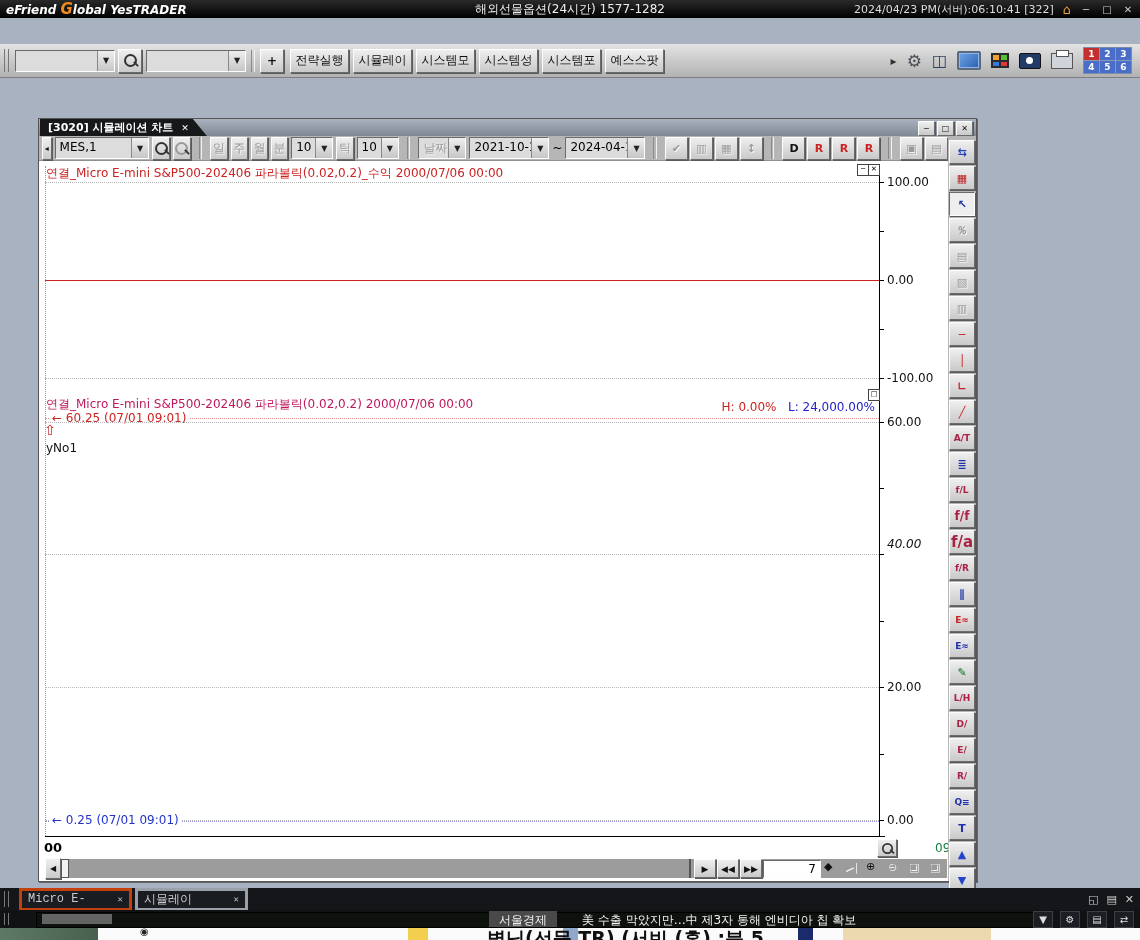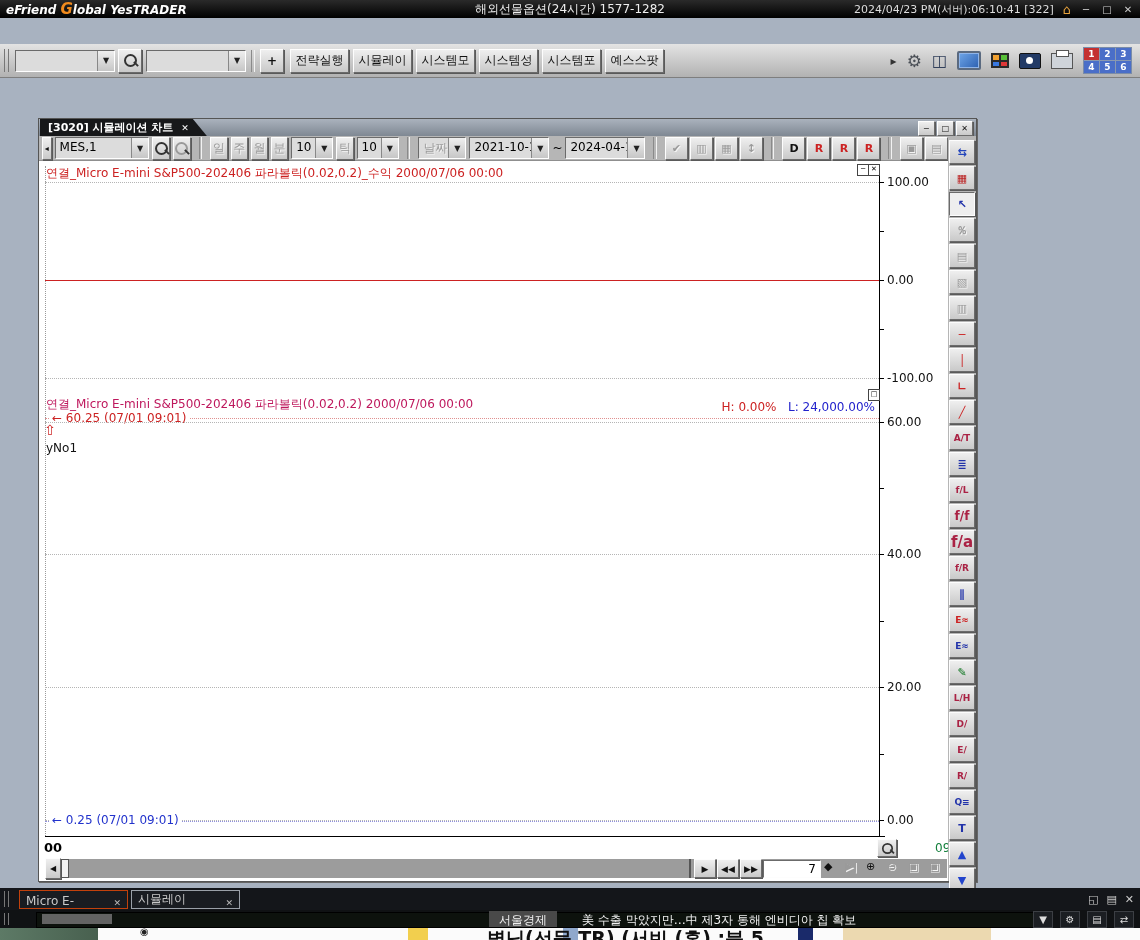--- a/index.html
+++ b/index.html
@@ -87,22 +87,22 @@
   #page-box{width:52px;height:15px;text-align:right;font-size:12px;padding:1px 4px 0 0;}
   
   #progress{left:266px;top:499px;width:458px;height:26px;background:#d6d3ce;border:1px solid;
             border-color:#f5f5f5 #555 #555 #f5f5f5;box-shadow:1px 1px 2px rgba(0,0,0,.4);z-index:50;}
   #prog-track{position:absolute;left:3px;top:3px;width:406px;height:18px;}
   #prog-fill{position:absolute;left:1px;top:1px;width:106px;height:16px;background:#1b6fd6;}
   #prog-text{position:absolute;left:110px;top:2px;color:#1b5fd0;white-space:nowrap;}
   #prog-cancel{position:absolute;right:4px;top:3px;width:44px;height:19px;font-size:12px;}
   
   #tabbar{left:0;top:888px;width:1140px;height:22px;background:#14161a;display:flex;align-items:center;gap:4px;padding-left:4px;box-sizing:border-box;}
-  .btab{height:17px;min-width:95px;border:1px solid #c2410c;background:#191c21;color:#c9c9c9;
-        display:flex;align-items:flex-end;padding:0 6px;gap:6px;font-size:12px;}
+  .btab{height:17px;min-width:95px;border:3px solid #c2410c;background:#191c21;color:#c9c9c9;
+        display:flex;align-items:center;padding:0 6px;gap:6px;font-size:12px;font-family:Liberation Mono, monospace;}
   .btab .x{margin-left:auto;font-size:9px;color:#bbb;}
   .btab.lit{border-color:#9aa0a8;}
   #tabbar-icons{margin-left:auto;margin-right:6px;display:flex;gap:8px;color:#ccc;font-size:11px;}
   #statusbar{left:0;top:910px;width:1140px;height:18px;background:#101214;display:flex;align-items:center;box-sizing:border-box;padding-left:4px;color:#e6e6e6;}
   #status-inner{position:absolute;left:36px;top:912px;width:996px;height:14px;background:#0d120d;border:1px solid #000;}
   #status-box{position:absolute;left:42px;top:914px;width:70px;height:10px;background:#636363;}
   #news-source{position:absolute;left:489px;top:911px;height:15px;padding:1px 10px 0 10px;background:#494949;color:#f0f0f0;}
   #news-text{position:absolute;left:582px;top:912px;color:#f2f2f2;white-space:nowrap;}
   #status-icons{position:absolute;right:6px;top:911px;display:flex;gap:7px;}
   #status-icons .si{width:18px;height:15px;border:1px solid #3c3f44;color:#ddd;font-size:10px;
@@ -293,21 +293,21 @@
       <div class="hgrid" style="left:6px;top:526px;width:834px;"></div>
       <div class="hgrid" style="left:6px;top:659px;width:834px;"></div>
       <div class="tick" style="left:840px;top:261px;"></div>
         <div class="tick" style="left:840px;top:327px;"></div>
       <div class="tick" style="left:840px;top:393px;"></div>
         <div class="tick" style="left:840px;top:460px;"></div>
       <div class="tick" style="left:840px;top:526px;"></div>
         <div class="tick" style="left:840px;top:593px;"></div>
       <div class="tick" style="left:840px;top:659px;"></div>
       <span class="ylab" style="top:254px;">60.00</span>
-      <span class="ylab" style="top:386px;">40.00</span>
+      <span class="ylab" style="top:376px;font-style:italic;">40.00</span>
       <span class="ylab" style="top:519px;">20.00</span>
       <span class="ylab" style="top:652px;">0.00</span>
       <div class="marker-line-blue" style="left:6px;top:660px;width:834px;"></div>
       <span class="abs" style="left:10px;top:652px;color:#2233cc;background:#fff;padding:0 3px;white-space:nowrap;">← 0.25 (07/01 09:01)</span>
 
       <span class="abs" style="left:5px;top:679px;font-weight:bold;font-size:13px;color:#000;">00</span>
       <span class="btn3d abs" style="left:838px;top:678px;width:18px;height:16px;">
           <span class="mag" style="transform:scale(.85);"></span>
         </span>
       <span class="abs" style="left:896px;top:680px;color:#15803d;">09:01</span>

